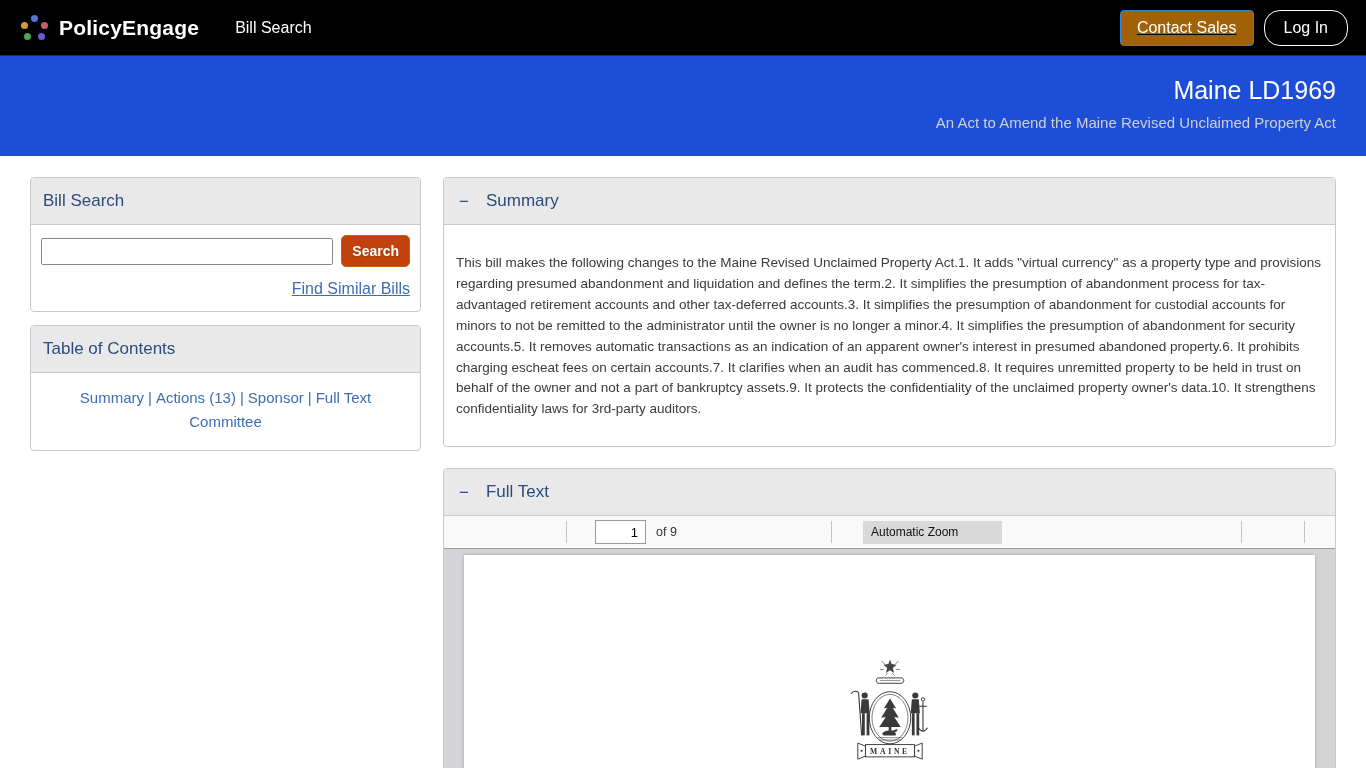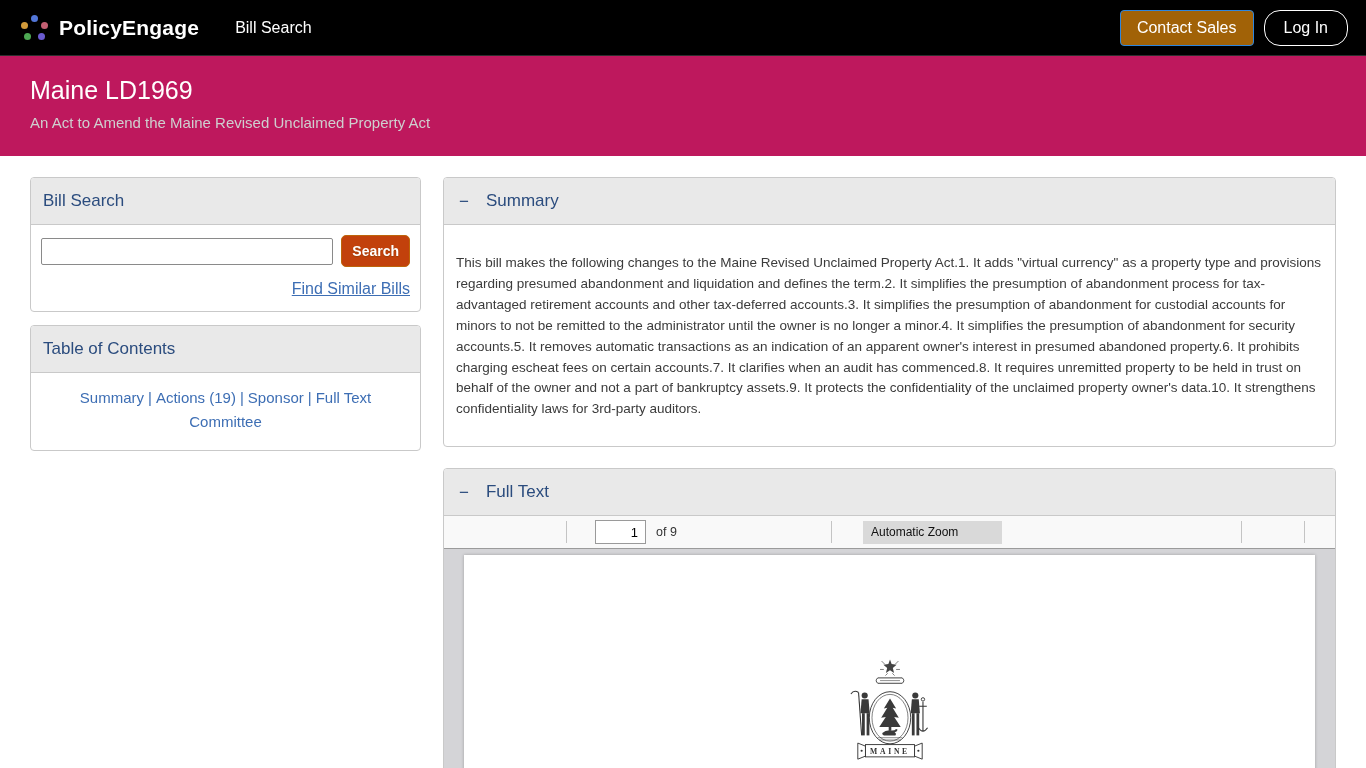--- a/index.html
+++ b/index.html
@@ -1,34 +1,34 @@
 <!DOCTYPE html>
 <html><head>
 <meta charset="utf-8">
 <style>
   * { box-sizing: border-box; margin: 0; padding: 0; }
   html, body { width: 1366px; height: 768px; overflow: hidden; background: #fff;
     font-family: "Liberation Sans", sans-serif; }
 
   
   .navbar { height: 56px; background: #000; display: flex; align-items: center;
-    padding: 0 18px; border-bottom: 1px solid #2e2e2e; }
+    padding: 0 18px; border-bottom: 1px solid #2e2e2e; text-decoration: underline; }
   .brand { display: flex; align-items: center; gap: 9px; }
   .brand-dots { position: relative; width: 32px; height: 34px; }
   .brand-dots i { position: absolute; width: 7px; height: 7px; border-radius: 50%; display: block; }
   .brand-name { color: #fff; font-size: 21px; font-weight: bold; letter-spacing: 0.2px; }
   .nav-link { color: #fff; font-size: 16px; margin-left: 36px; text-decoration: none; cursor: pointer; }
   .nav-right { margin-left: auto; display: flex; align-items: center; gap: 10px; }
   .btn-contact { background: #a16207; color: #fff; border: 1px solid #2e86de; border-radius: 4px;
     font-size: 16px; padding: 8px 16px; cursor: pointer; font-family: inherit; }
   .btn-login { background: transparent; color: #fff; border: 1px solid #fff; border-radius: 16px;
     font-size: 16px; padding: 8px 19px; cursor: pointer; font-family: inherit; }
 
   
-  .page-header { background: #be185d; padding: 20px 30px 26px; height: 100px; }
+  .page-header { background: #1d4ed8; padding: 20px 30px 26px; height: 100px; text-align: right; }
   .page-title { color: #fff; font-size: 25px; font-weight: 500; margin-bottom: 9px; }
   .page-subtitle { color: #cfcfcf; font-size: 15px; font-weight: 400; }
 
   
   .content { display: flex; align-items: flex-start; gap: 22px; padding: 21px 30px; }
   .sidebar { flex: 0 0 391px; width: 391px; }
   .main-col { flex: 1; min-width: 0; }
 
   .panel { border: 1px solid #c9c9c9; border-radius: 4px; background: #fff; overflow: hidden; }
   .panel-head { background: #e9e9e9; border-bottom: 1px solid #c9c9c9; padding: 13px 12px;
@@ -114,21 +114,21 @@
         </div>
         <a class="find-similar">Find Similar Bills</a>
       </div>
     </div>
 
     <div class="panel toc-panel">
       <div class="panel-head">
         <span>Table of Contents</span>
       </div>
       <div class="toc-body">
-        <a>Summary</a><span class="toc-sep">|</span><a>Actions (19)</a><span class="toc-sep">|</span><a>Sponsor</a><span class="toc-sep">|</span><a>Full Text Committee</a>
+        <a>Summary</a><span class="toc-sep">|</span><a>Actions (13)</a><span class="toc-sep">|</span><a>Sponsor</a><span class="toc-sep">|</span><a>Full Text Committee</a>
       </div>
     </div>
 
   </div>
 
   <div class="main-col">
 
     <div class="panel">
       <div class="panel-head">
         <span class="collapse-toggle">−</span>

